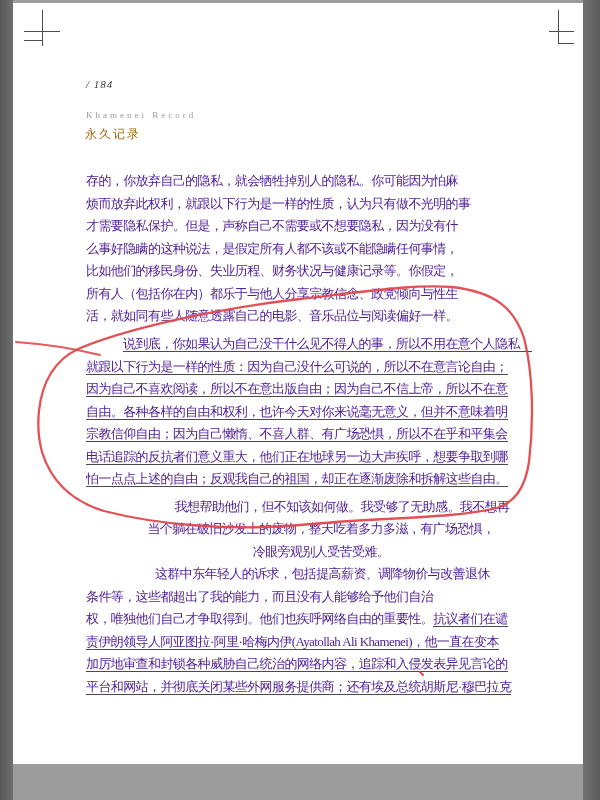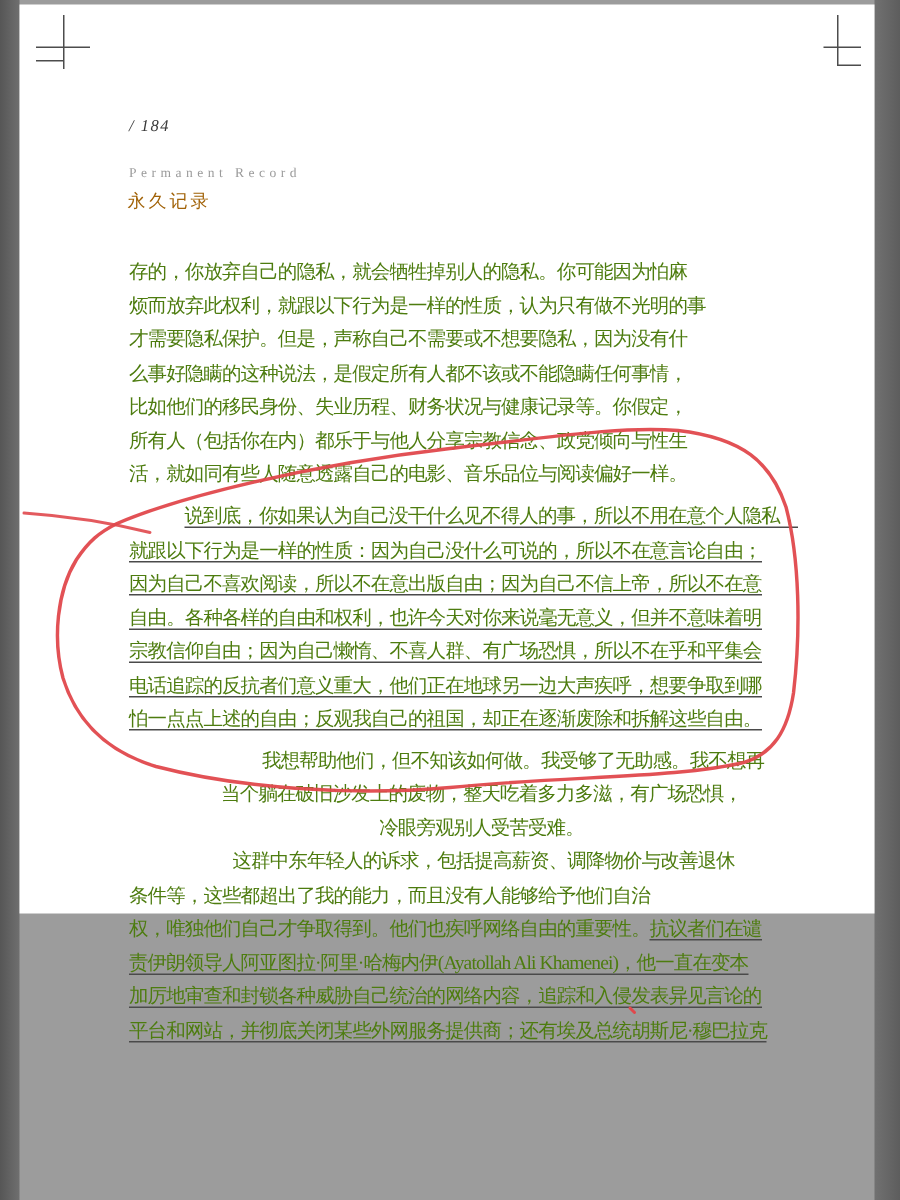--- a/index.html
+++ b/index.html
@@ -7,21 +7,21 @@
     position:relative;width:600px;height:800px;overflow:hidden;
     background:#9c9c9c;
     font-family:"Liberation Serif","DejaVu Serif",serif;
   }
   #edge-left{position:absolute;left:0;top:0;width:13px;height:800px;
     background:linear-gradient(to right,#565656,#6f6f6f);}
   #edge-right{position:absolute;right:0;top:0;width:17px;height:800px;
     background:linear-gradient(to left,#5d5d5d,#717171);}
   #edge-top{position:absolute;left:0;top:0;width:600px;height:3px;background:#9c9c9c;}
   .page{
-    position:absolute;left:13px;top:3px;width:570px;height:606px;
+    position:absolute;left:13px;top:3px;width:570px;height:761px;
     background:#ffffff;
   }
   
   .mark{position:absolute;background:#4d4d4d;}
   #cmL-v{left:29px;top:7px;width:1px;height:36px;}
   #cmL-h1{left:11px;top:28px;width:36px;height:1px;}
   #cmL-h2{left:11px;top:37px;width:18px;height:1px;}
   #cmR-v{left:545px;top:7px;width:1px;height:34px;}
   #cmR-h1{left:536px;top:28px;width:25px;height:1px;}
   #cmR-h2{left:545px;top:40px;width:16px;height:1px;}
@@ -34,21 +34,21 @@
     position:absolute;left:73px;top:107px;
     font-size:9px;color:#9b9b9b;letter-spacing:3px;
   }
   .running-zh{
     position:absolute;left:72px;top:123px;
     font-size:12px;color:#a16207;letter-spacing:2px;
   }
   
   .text-block{
     position:absolute;left:73px;top:167px;width:470px;
-    font-size:13px;color:#4d7c0f;letter-spacing:-0.6px;
+    font-size:13px;color:#4c1d95;letter-spacing:-0.6px;
   }
   .line{height:22.5px;line-height:22.5px;white-space:nowrap;}
   .u{border-bottom:1px solid #4a4a4a;}
   
   #annotation-layer{
     position:absolute;left:0;top:0;width:600px;height:800px;pointer-events:none;
   }
 </style>
 </head>
 <body>
@@ -61,21 +61,21 @@
   <div class="page">
 
     <div class="mark" id="cmL-v"></div>
     <div class="mark" id="cmL-h1"></div>
     <div class="mark" id="cmL-h2"></div>
     <div class="mark" id="cmR-v"></div>
     <div class="mark" id="cmR-h1"></div>
     <div class="mark" id="cmR-h2"></div>
 
     <div class="folio">/ 184</div>
-    <div class="running-en">Permanent Record</div>
+    <div class="running-en">Khamenei Record</div>
     <div class="running-zh">永久记录</div>
 
     <div class="text-block">
         <div style="margin-top: 0px;">
           <div class="line"><span>存的，你放弃自己的隐私，就会牺牲掉别人的隐私。你可能因为怕麻</span></div>
           <div class="line"><span>烦而放弃此权利，就跟以下行为是一样的性质，认为只有做不光明的事</span></div>
           <div class="line"><span>才需要隐私保护。但是，声称自己不需要或不想要隐私，因为没有什</span></div>
           <div class="line"><span>么事好隐瞒的这种说法，是假定所有人都不该或不能隐瞒任何事情，</span></div>
           <div class="line"><span>比如他们的移民身份、失业历程、财务状况与健康记录等。你假定，</span></div>
           <div class="line"><span>所有人（包括你在内）都乐于与他人分享宗教信念、政党倾向与性生</span></div>

